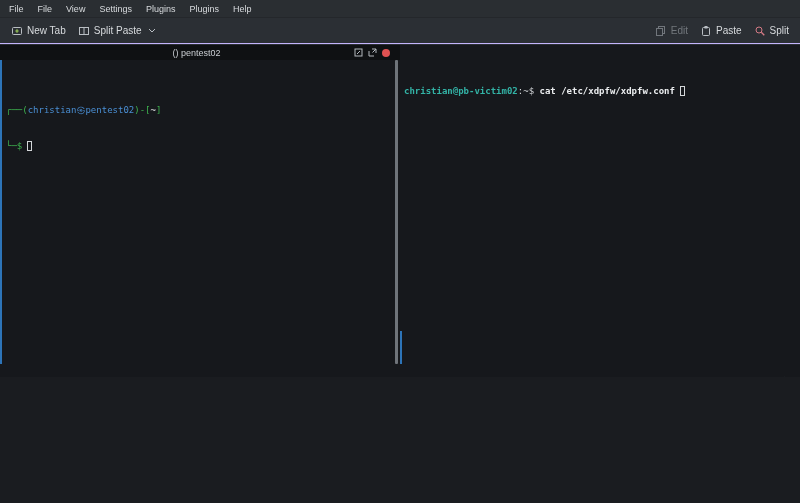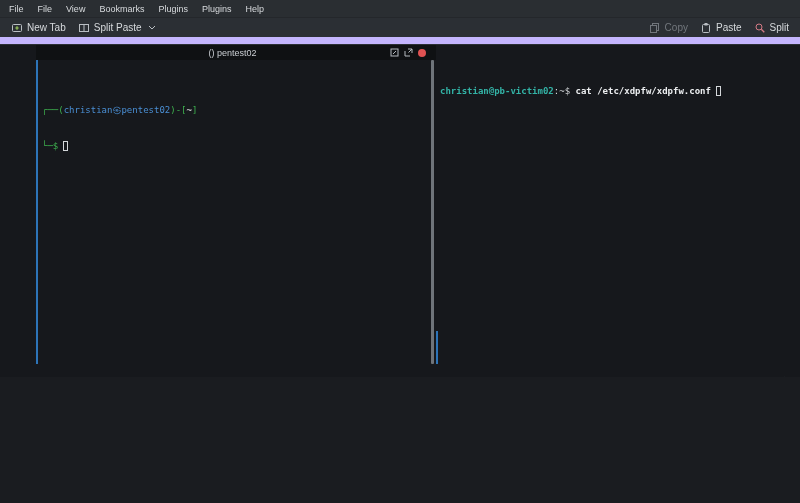--- a/index.html
+++ b/index.html
@@ -22,35 +22,35 @@
     padding: 0 2px; font-size: 9px; color: #d7dadd;
     background: #2a2e32; border-bottom: 1px solid #24272b;
   }
   .menu-item { padding: 3px 7px; cursor: default; }
 
   
   .toolbar {
     height: 26px; display: flex; align-items: center;
     padding: 0 5px; font-size: 10px; color: #d7dadd;
     background: var(--chrome-bg, #2b2f34);
-    border-bottom: 7px solid #c4b5fd;
+    border-bottom: 1px solid #c4b5fd;
   }
   .tool-btn { display: flex; align-items: center; gap: 4px; padding: 3px 6px; border-radius: 2px; }
   .tool-btn.disabled { color: #83888e; opacity: .8; }
   .toolbar .spacer { flex: 1; }
   .icon { display: inline-flex; align-items: center; justify-content: center; }
   .chev { display: inline-flex; margin-left: 2px; }
 
   
   .content {
     position: absolute; left: 0; right: 0; top: 45px; bottom: 0;
     display: flex; background: var(--terminal-bg, #16181c);
   }
   .pane { display: flex; flex-direction: column; min-width: 0; }
-  .pane.left  { width: 393px; flex: 0 0 393px; margin-left: 36px; }
+  .pane.left  { width: 393px; flex: 0 0 393px; }
   .pane.right { flex: 1; }
 
   .tabbar {
     height: 15px; flex: 0 0 15px;
     background: var(--tabbar-bg, #0f1113);
     display: flex; align-items: center; justify-content: center;
     position: relative; font-size: 9px; color: #c9cdd1;
   }
   .tab-icons {
     position: absolute; right: 3px; top: 0; bottom: 0;
@@ -93,21 +93,21 @@
 </style>
 </head>
 <body>
 
 <div class="window">
 
   <div class="menubar">
     <span class="menu-item">File</span>
     <span class="menu-item">File</span>
     <span class="menu-item">View</span>
-    <span class="menu-item">Bookmarks</span>
+    <span class="menu-item">Settings</span>
     <span class="menu-item">Plugins</span>
     <span class="menu-item">Plugins</span>
     <span class="menu-item">Help</span>
   </div>
 
   <div class="toolbar">
     <div class="tool-btn">
       <span class="icon">
         <svg width="12" height="12" viewBox="0 0 12 12">
             <rect x="1.5" y="2.5" width="9" height="7" rx="1" fill="none" stroke="#b9bec3"></rect>
@@ -131,21 +131,21 @@
       </span>
     </div>
     <div class="spacer"></div>
     <div class="tool-btn disabled">
       <span class="icon">
         <svg width="12" height="12" viewBox="0 0 12 12">
             <rect x="3.5" y="1.5" width="6" height="7" fill="none" stroke="#83888e"></rect>
             <rect x="1.5" y="3.5" width="6" height="7" fill="#2b2f34" stroke="#83888e"></rect>
           </svg>
       </span>
-      <span>Copy</span>
+      <span>Edit</span>
     </div>
     <div class="tool-btn">
       <span class="icon">
         <svg width="12" height="12" viewBox="0 0 12 12">
             <rect x="2.5" y="2.5" width="7" height="8" rx="1" fill="none" stroke="#b9bec3"></rect>
             <rect x="4.5" y="1" width="3" height="2.5" fill="#b9bec3"></rect>
           </svg>
       </span>
       <span>Paste</span>
     </div>

